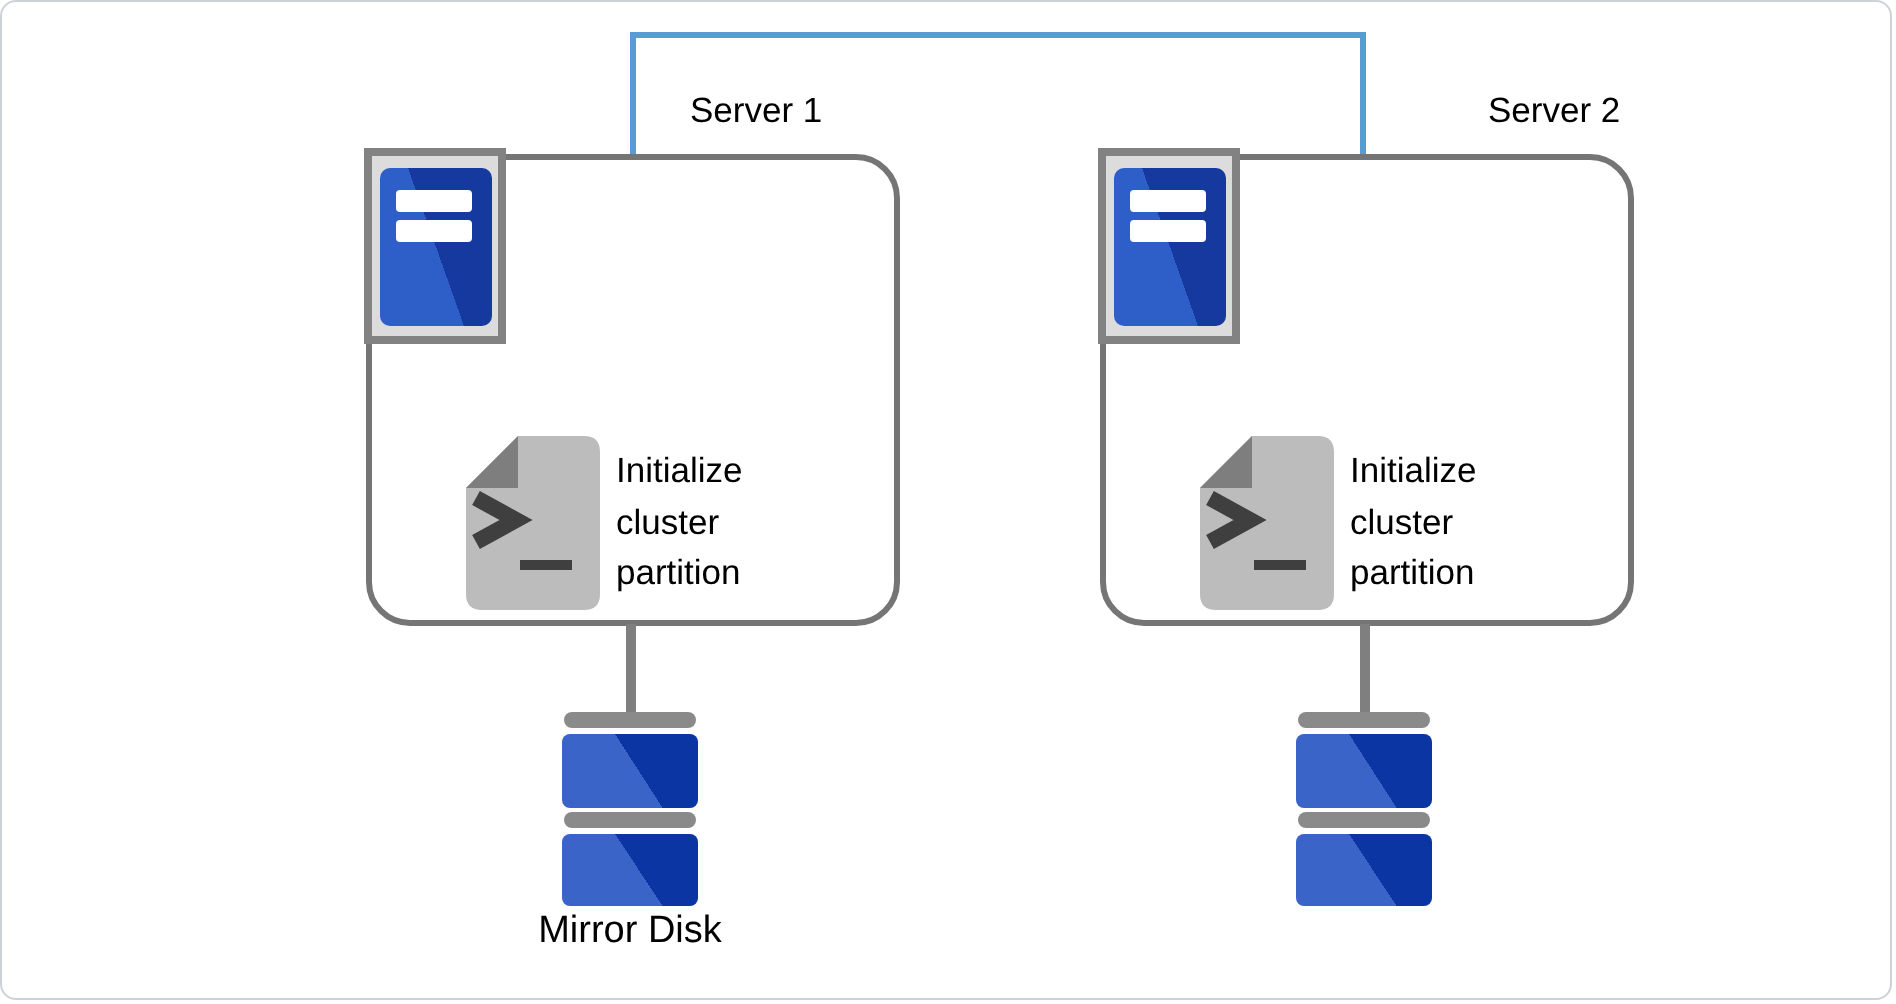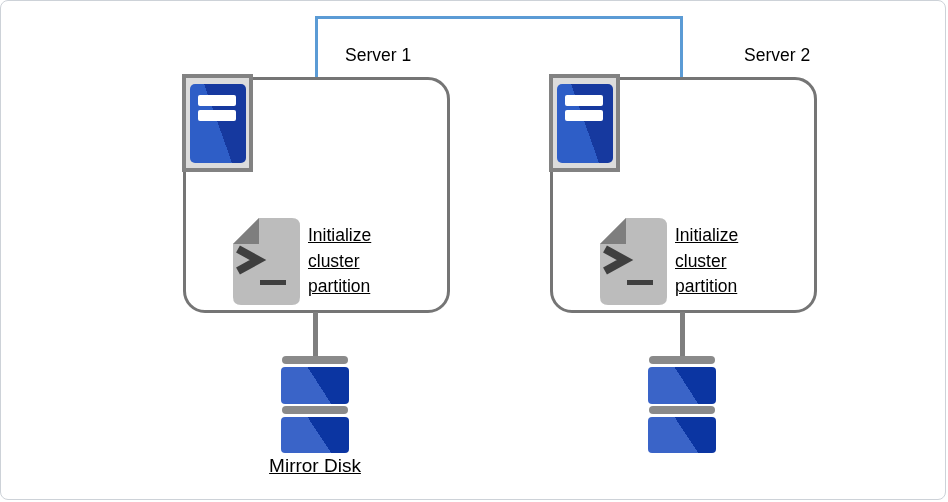--- a/index.html
+++ b/index.html
@@ -58,21 +58,20 @@
     justify-content: center;
   }
   .script-icon { position: absolute; top: 218px; }
   .step-label {
     position: absolute;
     top: 223px;
     font-size: 17.5px;
     line-height: 25.5px;
     white-space: pre-line;
     color: #000000;
-    text-decoration: underline;
   }
   .stub-line {
     position: absolute;
     top: 312px;
     width: 5px; height: 46px;
     background: #7f7f7f;
   }
   .disk-icon { position: absolute; top: 356px; }
   .mirror-disk-label {
     position: absolute;
@@ -84,21 +83,21 @@
     color: #000000;
   }
   
   .s1 .server-box        { left: 183px; }
   .s1 .server-icon-frame { left: 182px; }
   .s1 .server-label      { left: 345px; }
   .s1 .script-icon       { left: 233px; }
   .s1 .step-label        { left: 308px; }
   .s1 .stub-line         { left: 313px; }
   .s1 .disk-icon         { left: 281px; }
-  .s1 .mirror-disk-label { left: 235px; text-decoration: underline; }
+  .s1 .mirror-disk-label { left: 235px; }
   .s2 .server-box        { left: 550px; }
   .s2 .server-icon-frame { left: 549px; }
   .s2 .server-label      { left: 744px; }
   .s2 .script-icon       { left: 600px; }
   .s2 .step-label        { left: 675px; }
   .s2 .stub-line         { left: 680px; }
   .s2 .disk-icon         { left: 648px; }
 </style>
 </head>
 <body>

